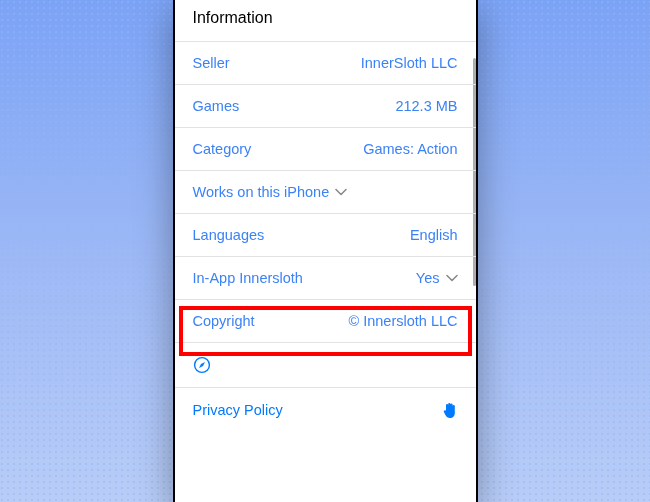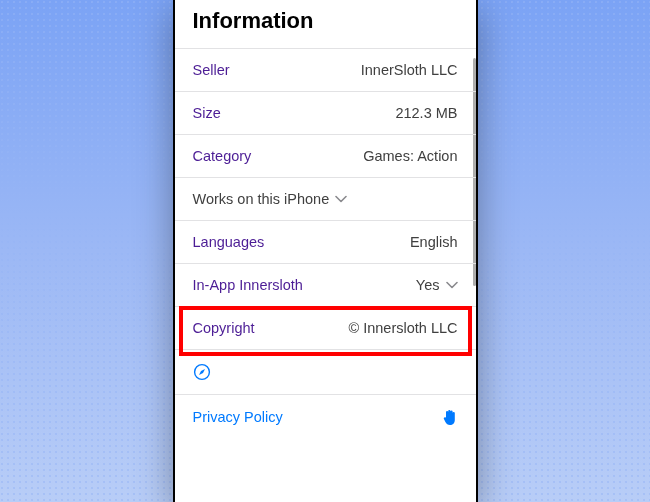--- a/index.html
+++ b/index.html
@@ -25,41 +25,41 @@
       border-top: none;
       border-bottom: none;
       box-shadow: 0 10px 35px rgba(0,0,0,0.35);
       position: relative;
       overflow: hidden;
     }
     .content {
       padding: 0;
     }
     h1.title {
-      font-size: 22px;
-      font-weight: 700;
+      font-size: 16px;
+      font-weight: 400;
       color: #000;
       padding: 8px 18px 14px 18px;
       line-height: 1.2;
     }
     .row {
       display: flex;
       justify-content: space-between;
       align-items: center;
       padding: 13px 18px;
       border-top: 1px solid #e2e2e4;
       font-size: 14.5px;
       position: relative;
     }
     .row .label {
-      color: #4c1d95;
+      color: #3b82f6;
       font-weight: 400;
     }
     .row .value {
-      color: #404040;
+      color: #3b82f6;
       font-weight: 400;
       display: flex;
       align-items: center;
       gap: 6px;
     }
     .row.link .label {
       color: #007aff;
     }
     .chev {
       width: 12px;
@@ -105,21 +105,21 @@
   <div class="highlight"></div>
   <div class="content">
     <h1 class="title">Information</h1>
 
     <div class="row">
       <span class="label">Seller</span>
       <span class="value">InnerSloth LLC</span>
     </div>
 
     <div class="row">
-      <span class="label">Size</span>
+      <span class="label">Games</span>
       <span class="value">212.3 MB</span>
     </div>
 
     <div class="row">
       <span class="label">Category</span>
       <span class="value">Games: Action</span>
     </div>
 
     <div class="row">
       <span class="value">

